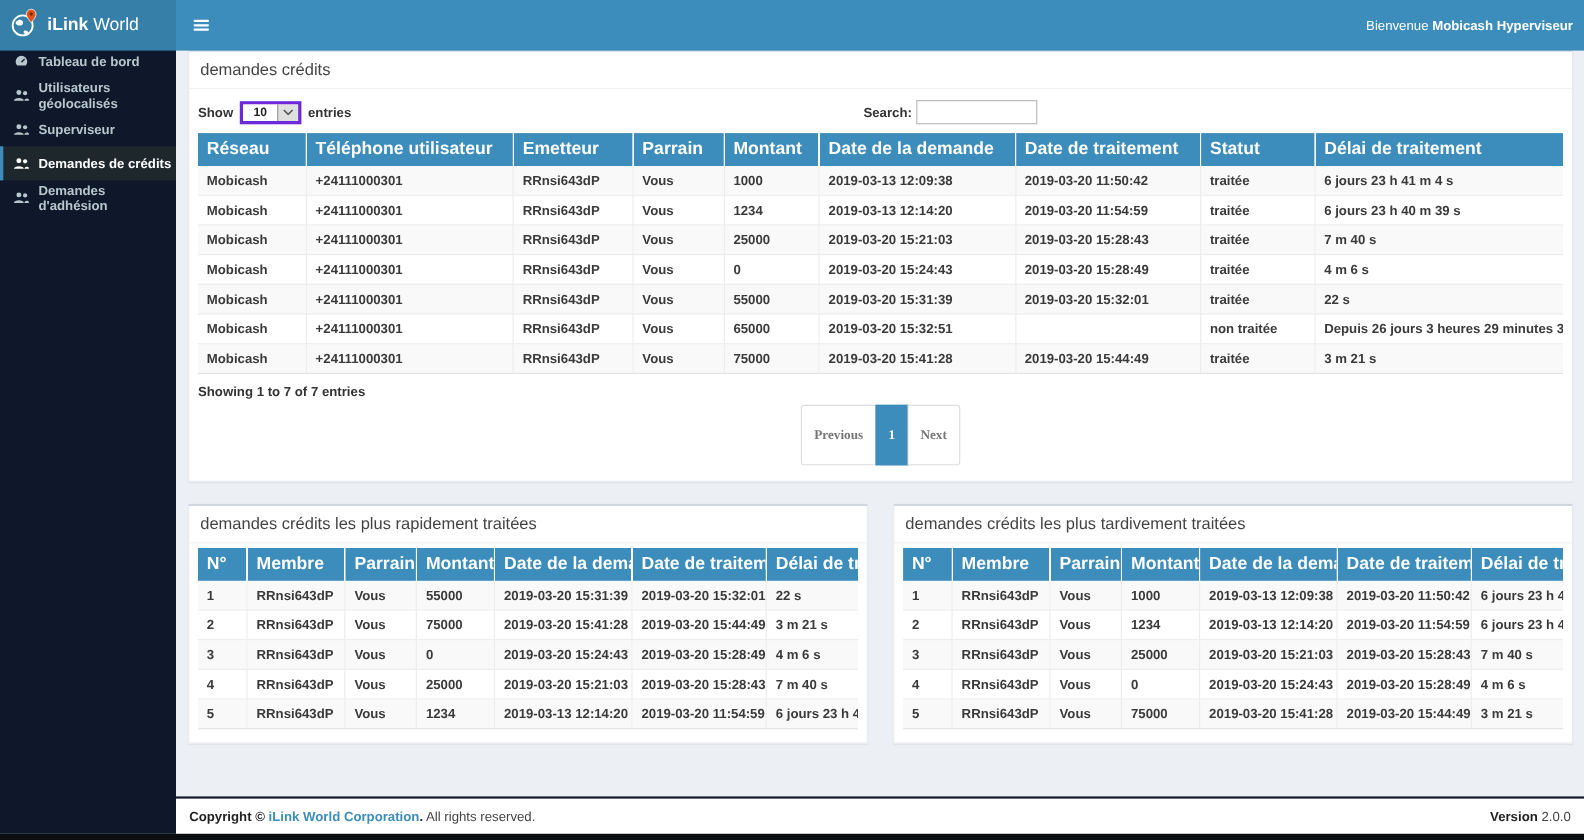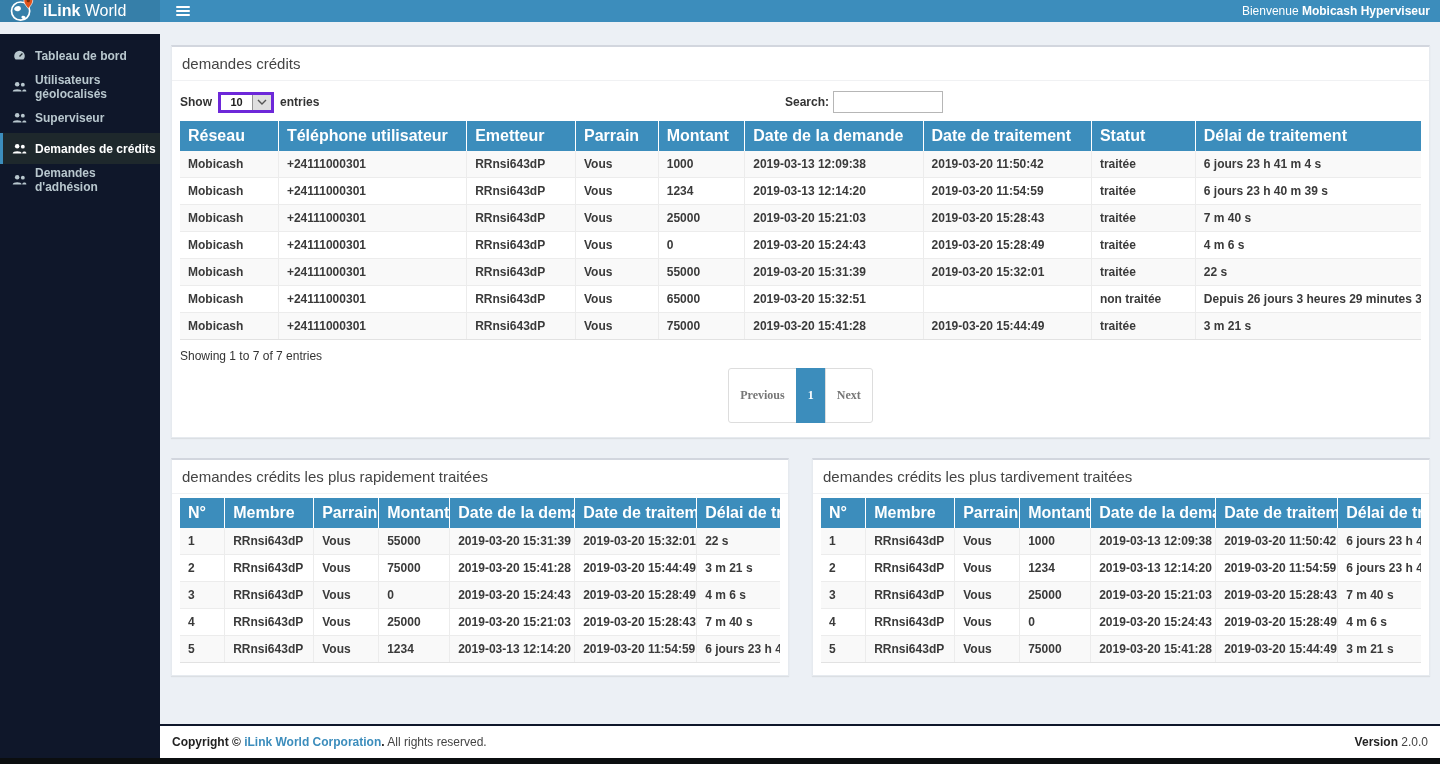--- a/index.html
+++ b/index.html
@@ -2,21 +2,21 @@
 <html><head>
 <meta charset="utf-8">
 <style>
   html,body{margin:0;padding:0}
   body{
     width:1440px;height:764px;position:relative;overflow:hidden;
     font-family:"Liberation Sans",sans-serif;background:#ecf0f5;
     -webkit-font-smoothing:antialiased;
   }
   
-  .topbar{position:absolute;top:0;left:0;right:0;height:22px;display:flex;z-index:5}
+  .topbar{position:absolute;top:0;left:0;right:0;height:46px;display:flex;z-index:5}
   .logo{width:160px;box-sizing:border-box;background:#367fa9;color:#fff;display:flex;align-items:center;gap:7px;padding-left:8px;cursor:pointer}
   .logo .brand{font-size:16px;white-space:nowrap}
   .logo .brand b{font-weight:700}
   .logo .brand span{font-weight:300}
   .navbar{flex:1;background:#3c8dbc;display:flex;align-items:center;justify-content:space-between;padding:0 10px}
   .hamburger{background:none;border:none;cursor:pointer;display:flex;flex-direction:column;gap:2px;padding:4px 6px}
   .hamburger .bar{width:14px;height:2px;background:#fff;border-radius:1px}
   .welcome{color:#fff;font-size:12px}
   .welcome b{font-weight:700}
   
@@ -64,21 +64,21 @@
   .tbl-main th:nth-child(6){width:13%}
   .tbl-main th:nth-child(7){width:12.2%}
   .tbl-main th:nth-child(8){width:7%}
   .tbl-sm th:nth-child(1){width:4.7%}
   .tbl-sm th:nth-child(2){width:12%}
   .tbl-sm th:nth-child(3){width:8%}
   .tbl-sm th:nth-child(4){width:9%}
   .tbl-sm th:nth-child(5){width:18%}
   .tbl-sm th:nth-child(6){width:17.5%}
   
-  .dt-info{font-size:12px;font-weight:400;color:#333;margin:9px 0 0}
+  .dt-info{font-size:12px;font-weight:700;color:#333;margin:9px 0 0}
   .pager{display:flex;justify-content:center;margin:5px 0 2px}
   .pg{border:1px solid #ddd;background:#fff;padding:19px 11px;font-size:12px;font-weight:600;color:#777;cursor:pointer;font-family:Liberation Serif, serif}
   .pg + .pg{margin-left:-1px}
   .pg:first-child{border-radius:3px 0 0 3px}
   .pg:last-child{border-radius:0 3px 3px 0}
   .pg.active{background:#3c8dbc;border-color:#3c8dbc;color:#fff}
   
   .row2{display:flex;gap:23px}
   .row2 .box{flex:1;margin-bottom:0}
   

